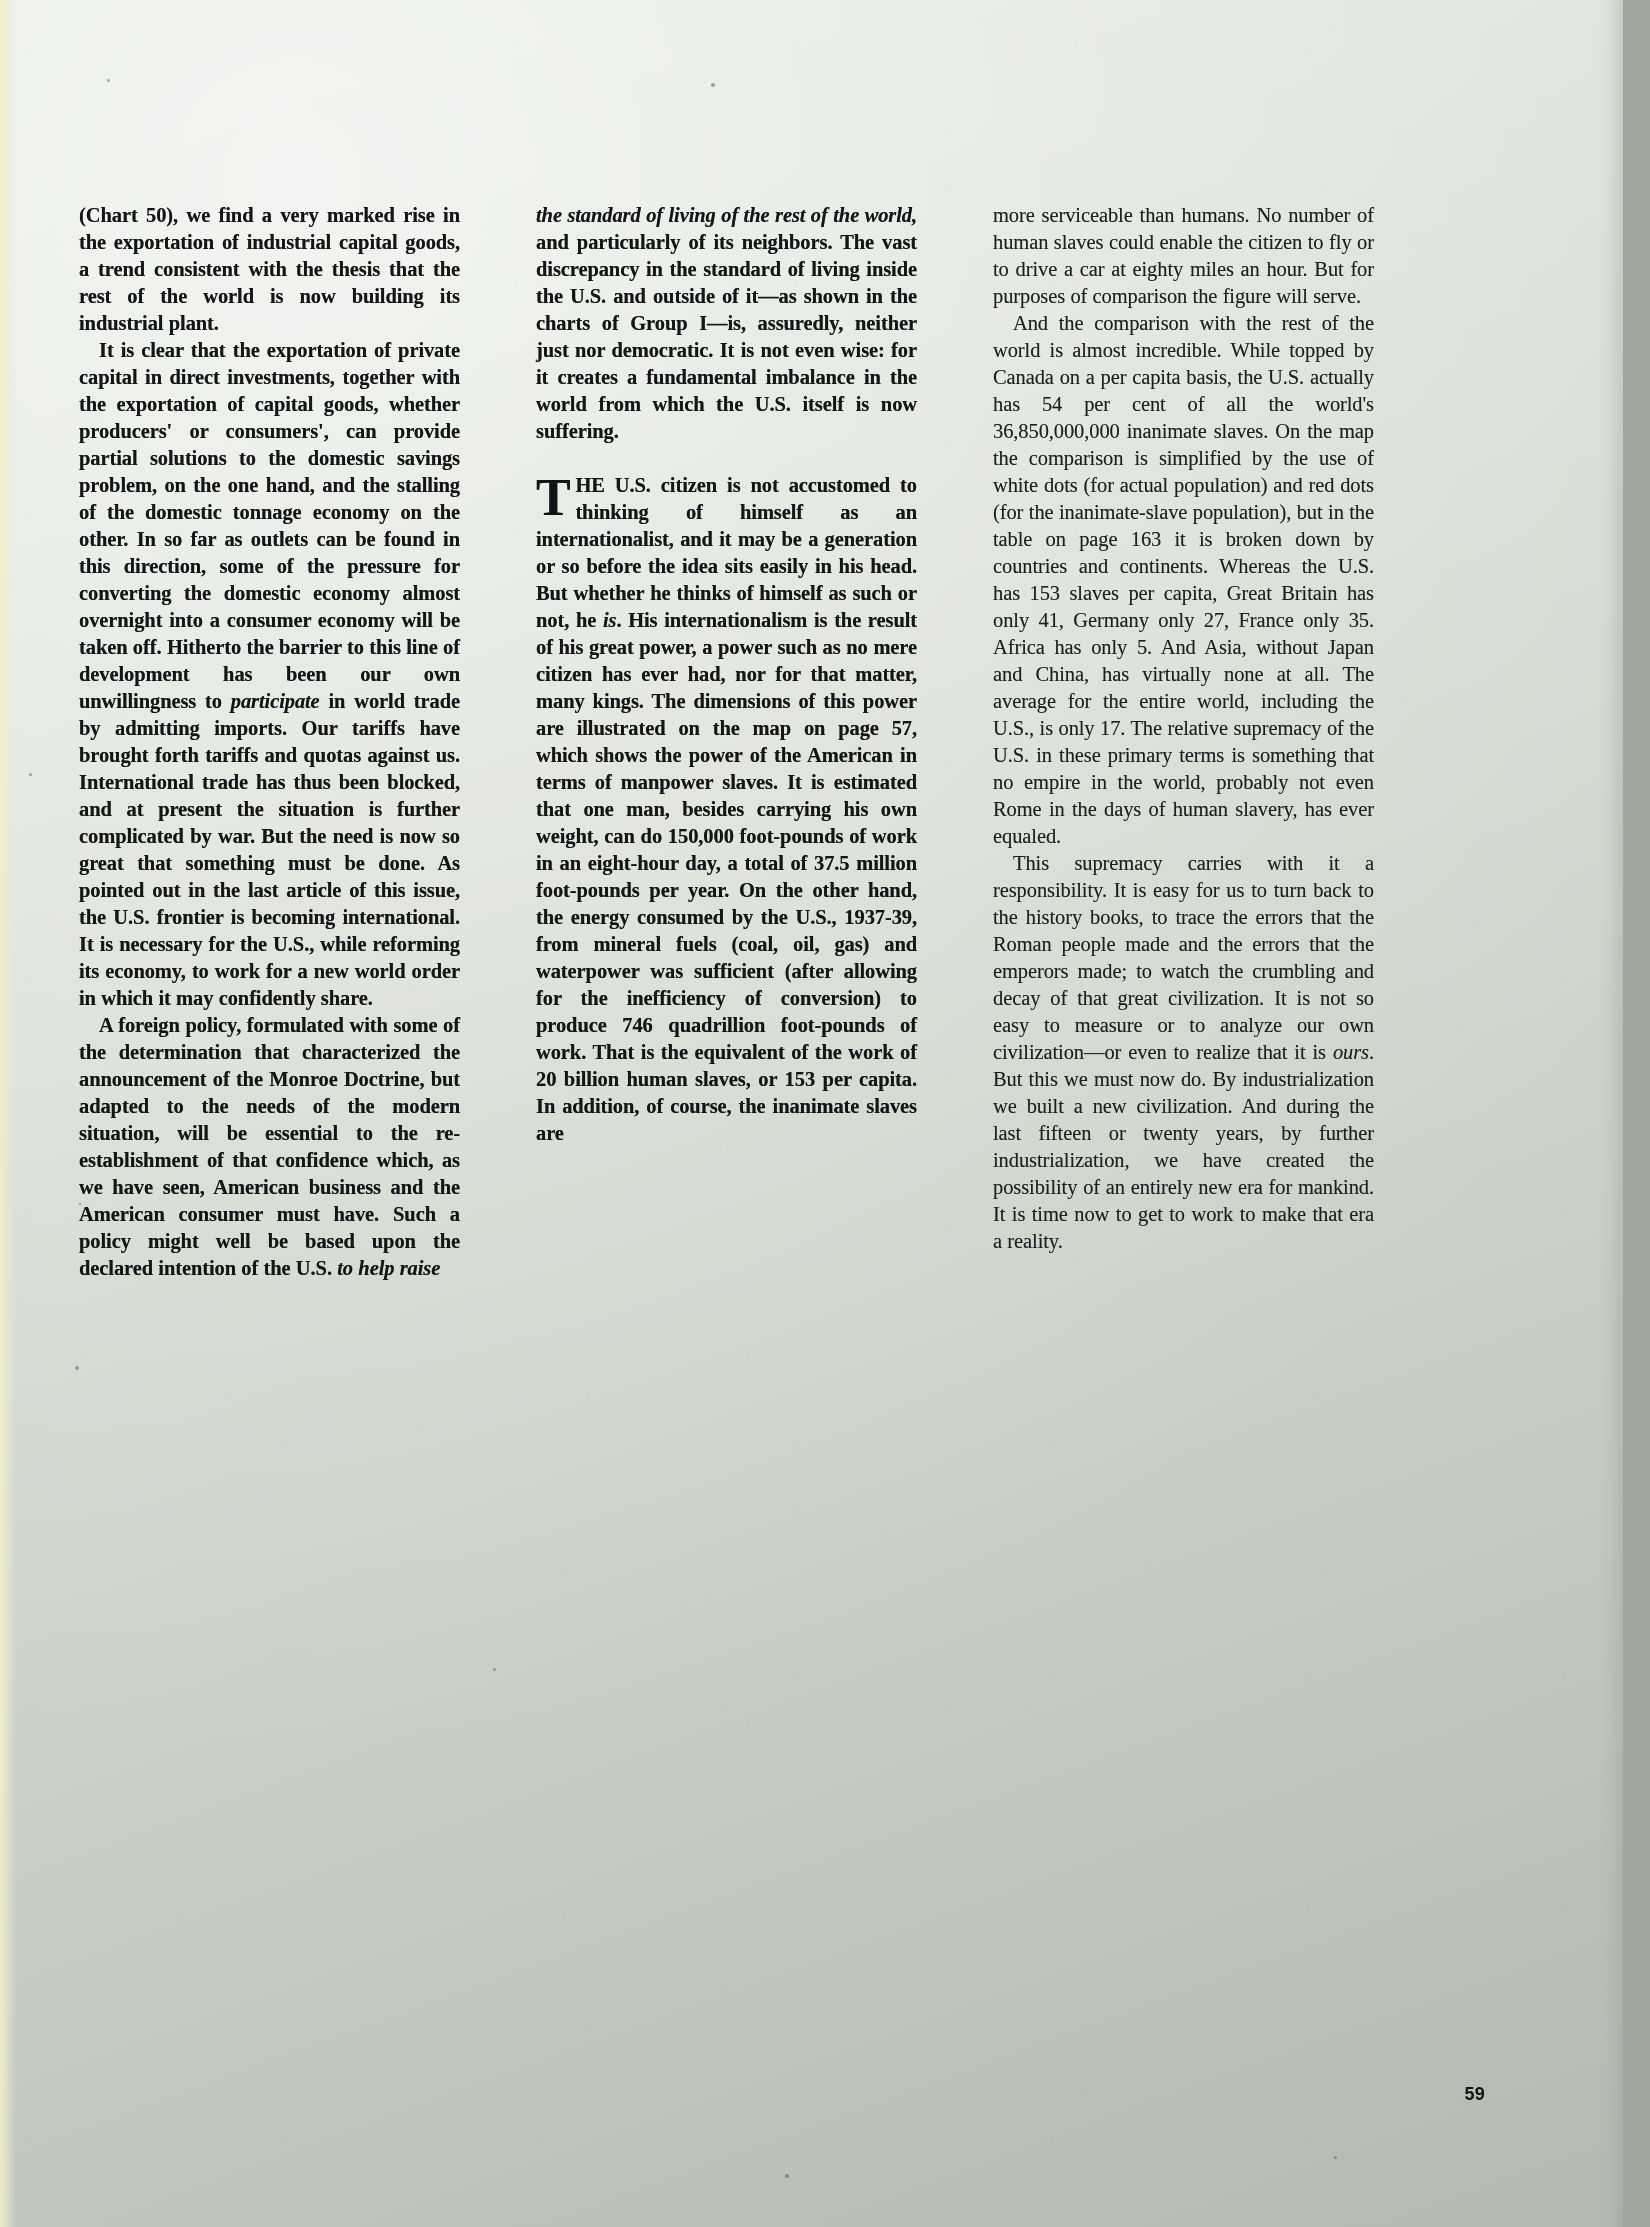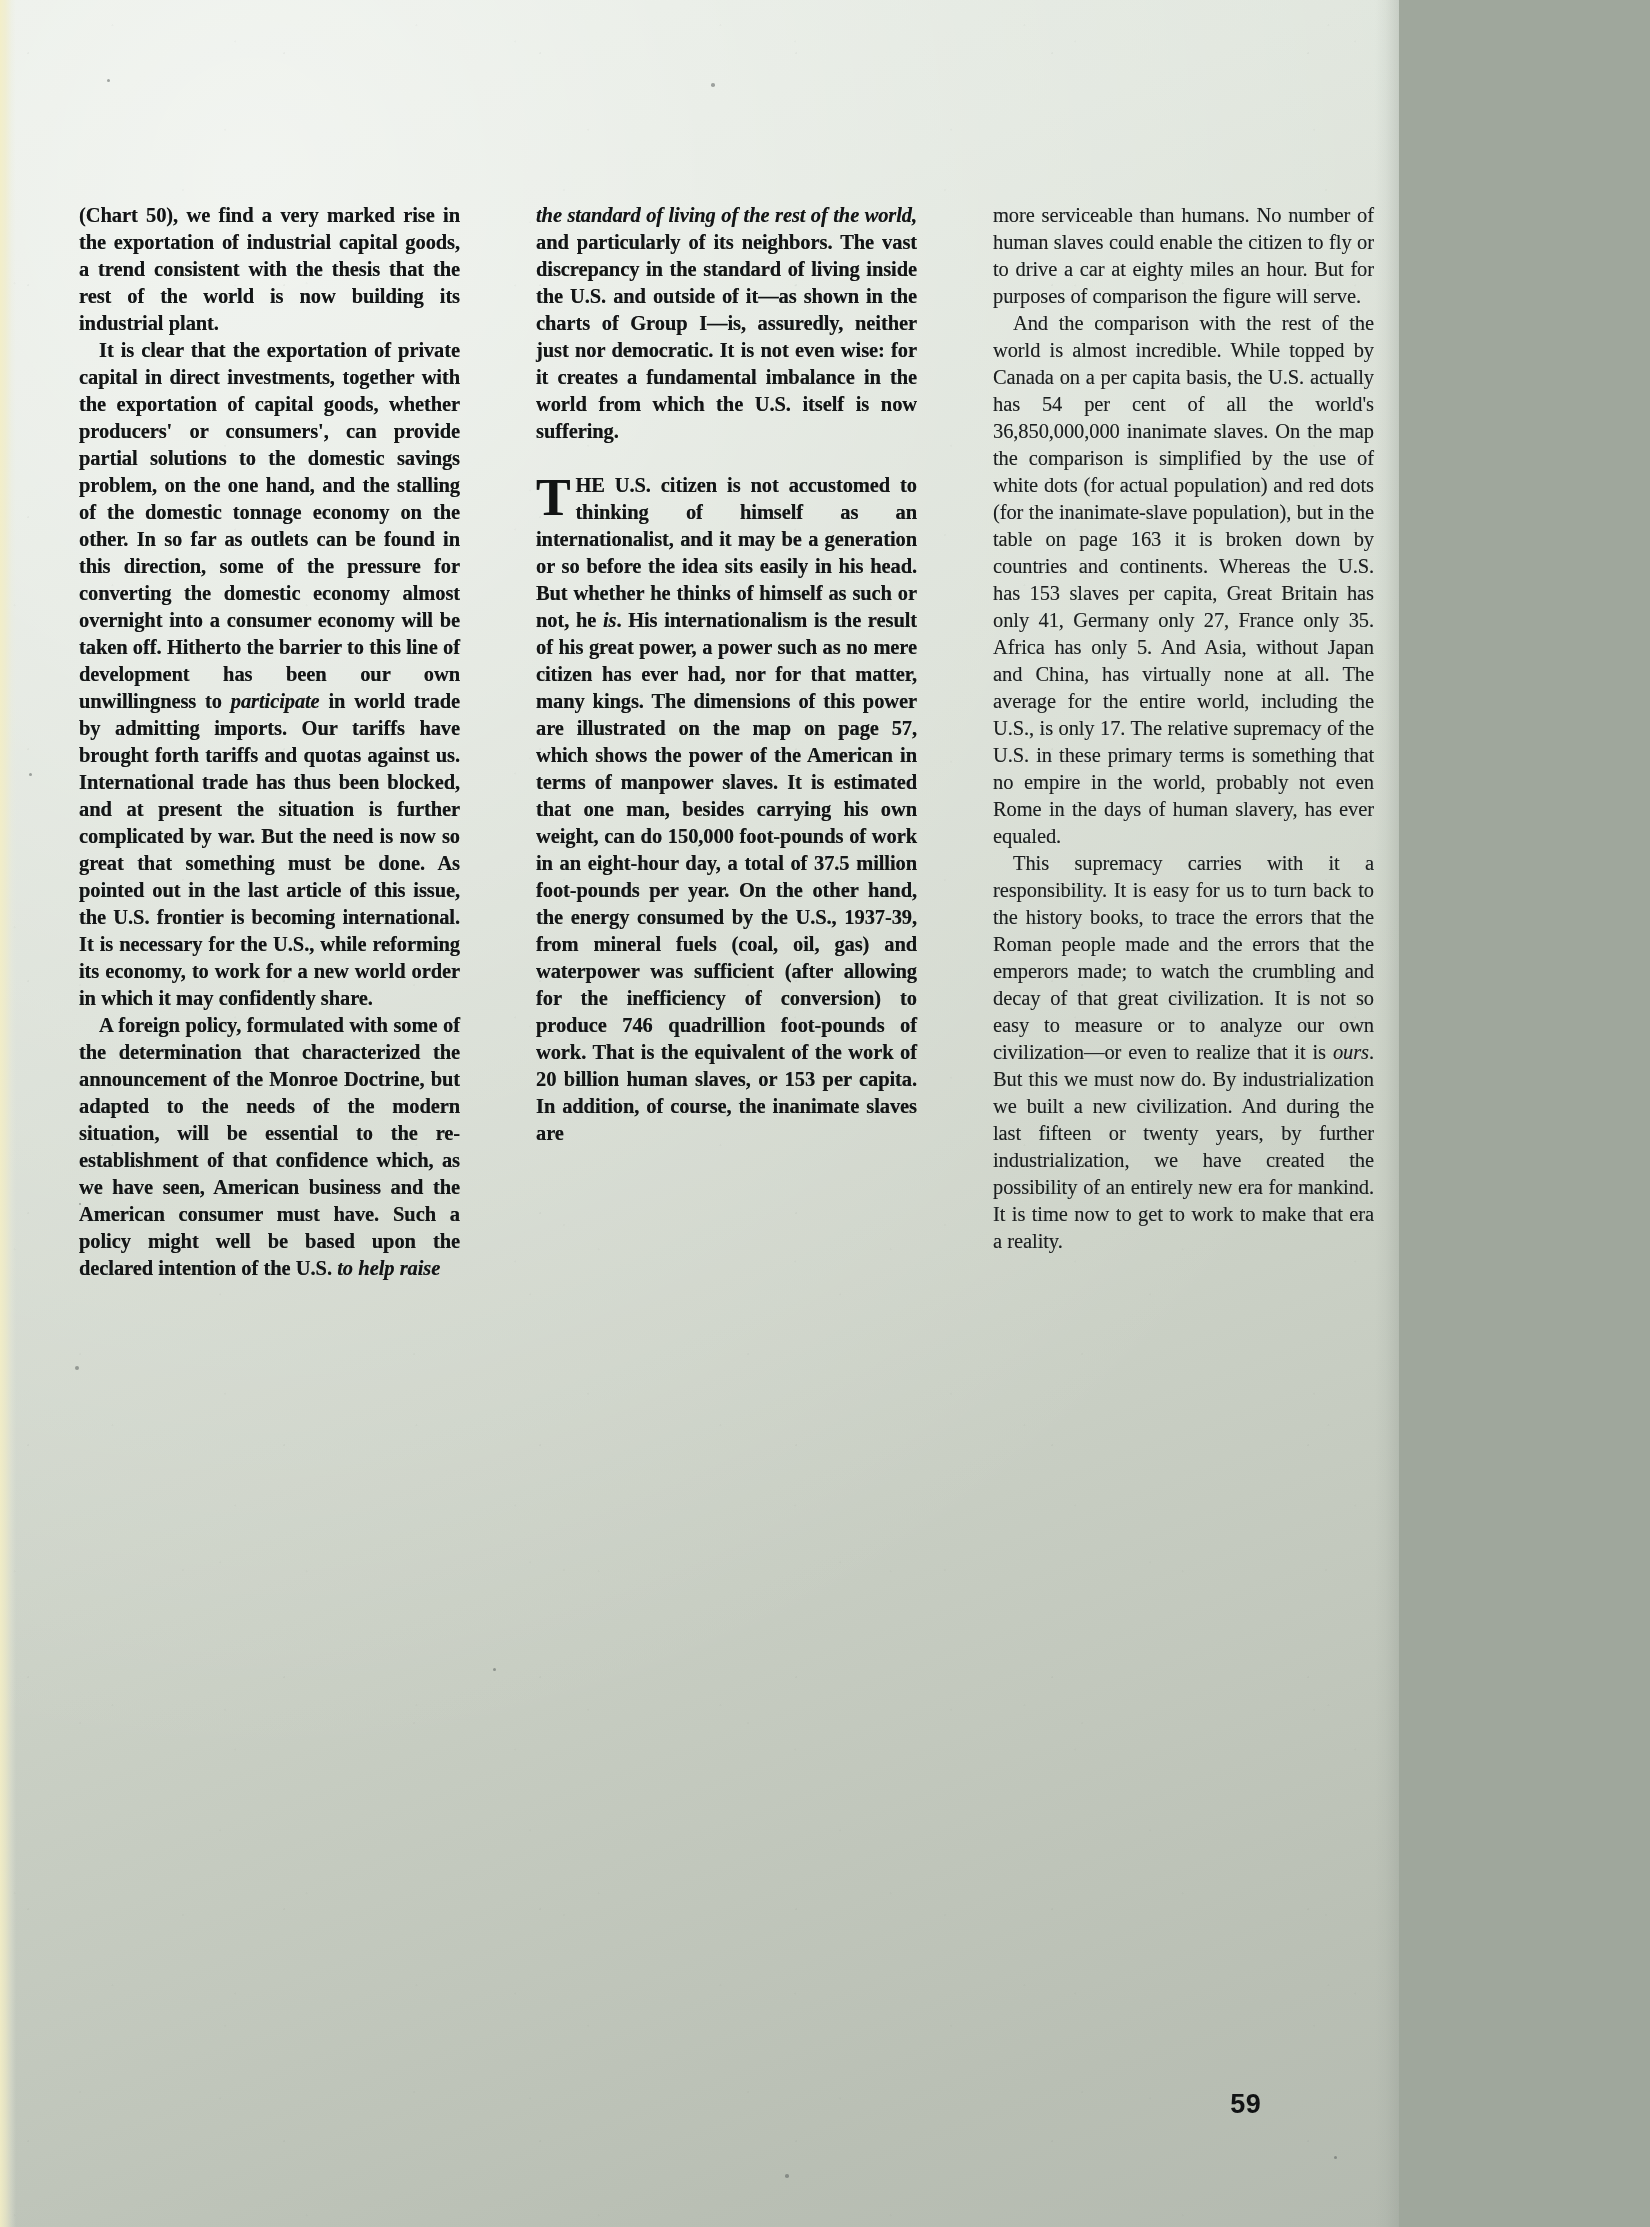--- a/index.html
+++ b/index.html
@@ -4,21 +4,21 @@
 <title>Industrialization — page 59</title>
 <style>
   html, body {
     margin: 0;
     padding: 0;
     background: #9fa79c;
   }
 
   .page {
     position: relative;
-    width: 1399px;
+    width: 1623px;
     height: 2227px;
     overflow: hidden;
     
     background:
       radial-gradient(ellipse 150% 110% at 18% 8%,
           rgba(255,255,255,0.55) 0%,
           rgba(255,255,255,0.20) 35%,
           rgba(255,255,255,0.0) 65%),
       linear-gradient(160deg,
           #e3e9e0 0%,
@@ -154,24 +154,24 @@
     font-family: "Liberation Serif", "DejaVu Serif", serif;
     color: #121414;
     text-shadow: 0 0 0.5px rgba(10,12,12,0.6);
   }
   .para-gap { height: 27px; }
 
   
   .folio {
     position: absolute;
     right: 138px;
-    bottom: 107px;
+    bottom: 122px;
     font-family: "Liberation Sans", "DejaVu Sans", sans-serif;
     font-weight: 700;
-    font-size: 27px;
+    font-size: 18px;
     letter-spacing: 0.3px;
     color: #111314;
   }
 
   
   .speck {
     position: absolute;
     background: #5c6360;
     border-radius: 50%;
     opacity: 0.55;

